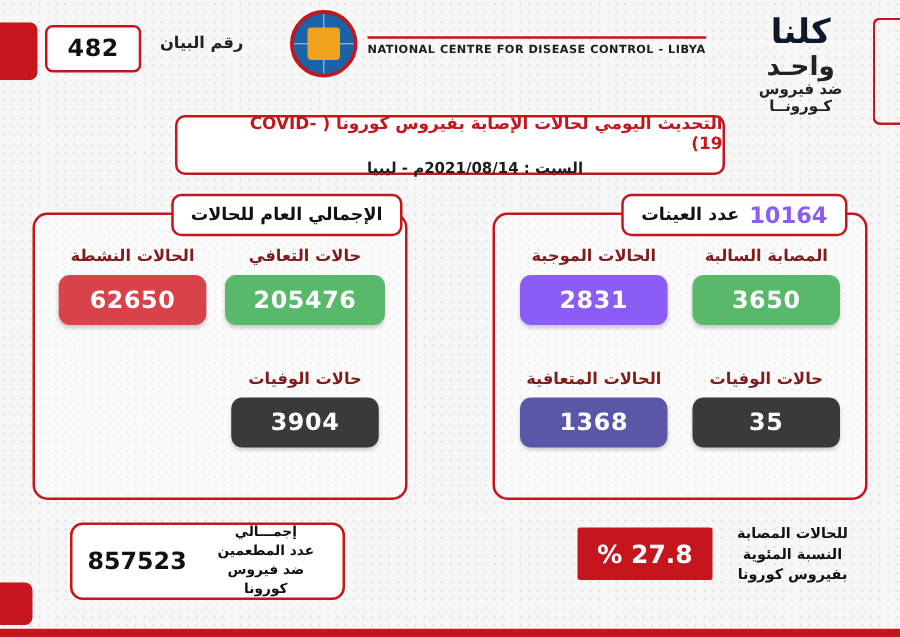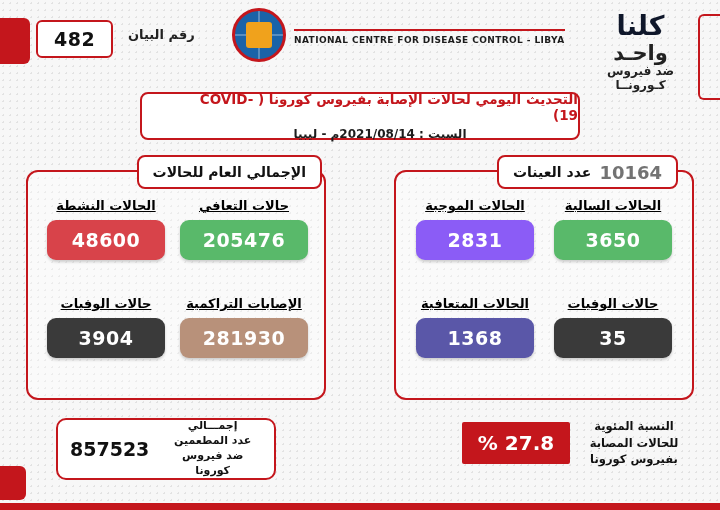--- a/index.html
+++ b/index.html
@@ -134,33 +134,33 @@
     border-radius: 8px;
     height: 34px;
     display: flex; align-items: center; justify-content: center;
     gap: 8px;
     padding: 0 14px;
     white-space: nowrap;
   }
   .tag-samples { right: 14px; }
   .tag-total   { right: 2px; }
   .panel-tag .tg-label { font-size: 14px; font-weight: bold; color: #111; }
-  .panel-tag .tg-value { font-size: 18px; font-weight: bold; color: #737373; }
+  .panel-tag .tg-value { font-size: 18px; font-weight: bold; color: #8b5cf6; }
 
   .cells {
     display: grid;
     grid-template-columns: 1fr 1fr;
     gap: 10px 12px;
     padding: 26px 16px 14px;
     height: 100%;
   }
   .cell { display: flex; flex-direction: column; align-items: center; justify-content: flex-start; }
   .cell-label {
-    font-size: 13px; font-weight: bold; color: #000000;
-    margin-bottom: 7px; text-align: center; white-space: nowrap; text-decoration: underline;
+    font-size: 13px; font-weight: bold; color: #7f1d1d;
+    margin-bottom: 7px; text-align: center; white-space: nowrap;
   }
   .pill {
     width: 118px; height: 40px;
     border-radius: 9px;
     display: flex; align-items: center; justify-content: center;
     color: #ffffff;
     font-size: 19px; font-weight: bold;
     letter-spacing: .5px;
     box-shadow: 0 2px 3px rgba(0,0,0,.18);
   }
@@ -239,21 +239,21 @@
     <div class="t2">السبت : 2021/08/14م - ليبيا</div>
   </div>
 
   <div class="panel panel-right">
     <div class="panel-tag tag-samples">
       <span class="tg-value">10164</span>
       <span class="tg-label">عدد العينات</span>
     </div>
     <div class="cells">
       <div class="cell">
-        <div class="cell-label">الحالات السالبة</div>
+        <div class="cell-label">المصابة السالبة</div>
         <div class="pill" style="background:#59b96a">3650</div>
       </div>
       <div class="cell">
         <div class="cell-label">الحالات الموجبة</div>
         <div class="pill" style="background:#8b5cf6">2831</div>
       </div>
       <div class="cell">
         <div class="cell-label">حالات الوفيات</div>
         <div class="pill" style="background:#3a3a3a">35</div>
       </div>
@@ -268,25 +268,21 @@
     <div class="panel-tag tag-total">
       <span class="tg-label">الإجمالي العام للحالات</span>
     </div>
     <div class="cells">
       <div class="cell">
         <div class="cell-label">حالات التعافي</div>
         <div class="pill wide" style="background:#59b96a">205476</div>
       </div>
       <div class="cell">
         <div class="cell-label">الحالات النشطة</div>
-        <div class="pill" style="background:#d8434a">48600</div>
-      </div>
-      <div class="cell">
-        <div class="cell-label">الإصابات التراكمية</div>
-        <div class="pill wide" style="background:#b8917a">281930</div>
+        <div class="pill" style="background:#d8434a">62650</div>
       </div>
       <div class="cell">
         <div class="cell-label">حالات الوفيات</div>
         <div class="pill" style="background:#3a3a3a">3904</div>
       </div>
     </div>
   </div>
 
   <div class="vax-box">
     <div class="vax-txt">
@@ -294,20 +290,20 @@
       <div>عدد المطعمين</div>
       <div>ضد فيروس كورونا</div>
     </div>
     <div class="vax-num">857523</div>
   </div>
 
   <div class="pct-wrap">
     <div class="pct-pill">27.8 %</div>
   </div>
   <div class="pct-txt">
+    <div>للحالات المصابة</div>
     <div>النسبة المئوية</div>
-    <div>للحالات المصابة</div>
     <div>بفيروس كورونا</div>
   </div>
 
   <div class="foot-left-tab"></div>
   <div class="foot-bar"></div>
 </div>
 
 </body></html>

